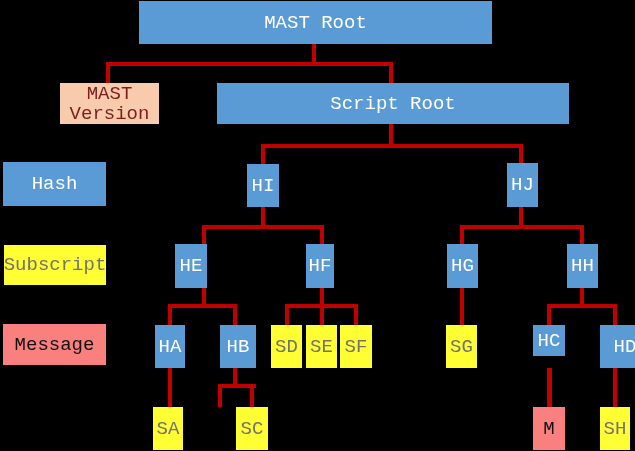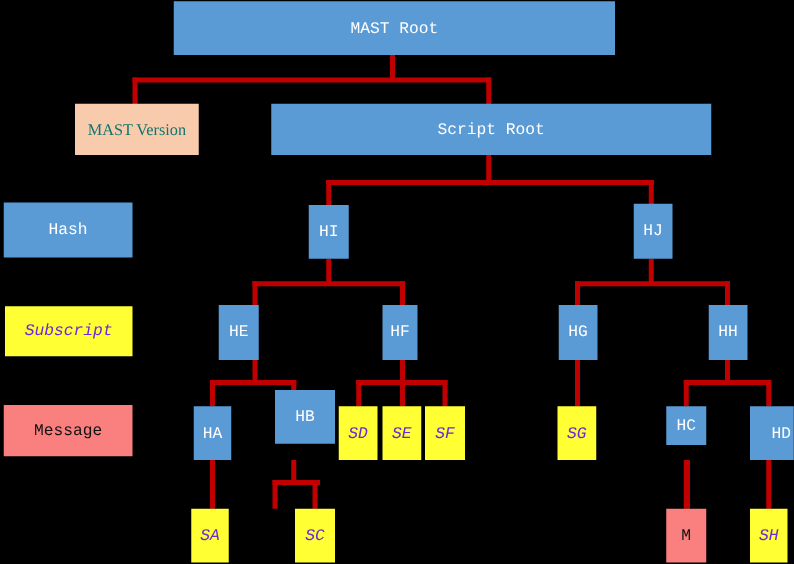--- a/index.html
+++ b/index.html
@@ -4,27 +4,27 @@
 <style>
   html,body{margin:0;padding:0;}
   body{background:var(--c-background,#000);}
   #canvas{
     position:relative;width:635px;height:451px;overflow:hidden;
     background:var(--c-background,#000);
     font-family:"Liberation Mono","DejaVu Sans Mono",monospace;
   }
   .box{
     position:absolute;display:flex;align-items:center;justify-content:center;
-    font-size:13px;line-height:20px;text-align:center;white-space:pre-line;
+    font-size:19px;line-height:20px;text-align:center;white-space:pre-line;
     box-sizing:border-box;
   }
   .blue{background:var(--c-blue);color:#ffffff;}
-  .yellow{background:var(--c-yellow);color:#6d28d9;font-style:italic;}
+  .yellow{background:var(--c-yellow);color:#737373;}
   .salmon{background:var(--c-salmon);color:#111111;}
-  .peach{background:var(--c-peach);color:#0f766e;font-family:Liberation Serif, serif;}
+  .peach{background:var(--c-peach);color:#7f1d1d;}
   .ln{position:absolute;background:var(--c-red);}
 </style>
 </head>
 <body>
 
 <div id="canvas">
 
   <div class="ln" style="left:312px;top:44px;width:4px;height:21px"></div>
   <div class="ln" style="left:106px;top:62px;width:287px;height:4px"></div>
   <div class="ln" style="left:106px;top:62px;width:4px;height:22px"></div>
@@ -73,21 +73,21 @@
 
   <div class="box blue" style="left:247px;top:164px;width:32px;height:43px">HI</div>
   <div class="box blue" style="left:507px;top:163px;width:31px;height:44px">HJ</div>
 
   <div class="box blue" style="left:175px;top:244px;width:32px;height:44px">HE</div>
   <div class="box blue" style="left:306px;top:244px;width:28px;height:44px">HF</div>
   <div class="box blue" style="left:447px;top:244px;width:31px;height:44px">HG</div>
   <div class="box blue" style="left:567px;top:244px;width:31px;height:44px">HH</div>
 
   <div class="box blue" style="left:155px;top:325px;width:30px;height:43px">HA</div>
-  <div class="box blue" style="left:220px;top:312px;width:48px;height:43px">HB</div>
+  <div class="box blue" style="left:220px;top:325px;width:36px;height:43px">HB</div>
   <div class="box yellow" style="left:271px;top:325px;width:31px;height:43px">SD</div>
   <div class="box yellow" style="left:306px;top:325px;width:31px;height:43px">SE</div>
   <div class="box yellow" style="left:340px;top:325px;width:32px;height:43px">SF</div>
   <div class="box yellow" style="left:446px;top:325px;width:31px;height:43px">SG</div>
   <div class="box blue" style="left:533px;top:325px;width:32px;height:31px">HC</div>
   <div class="box blue" style="left:600px;top:325px;width:50px;height:43px">HD</div>
 
   <div class="box yellow" style="left:153px;top:407px;width:30px;height:43px">SA</div>
   <div class="box yellow" style="left:236px;top:407px;width:32px;height:43px">SC</div>
   <div class="box salmon" style="left:533px;top:407px;width:32px;height:43px">M</div>

